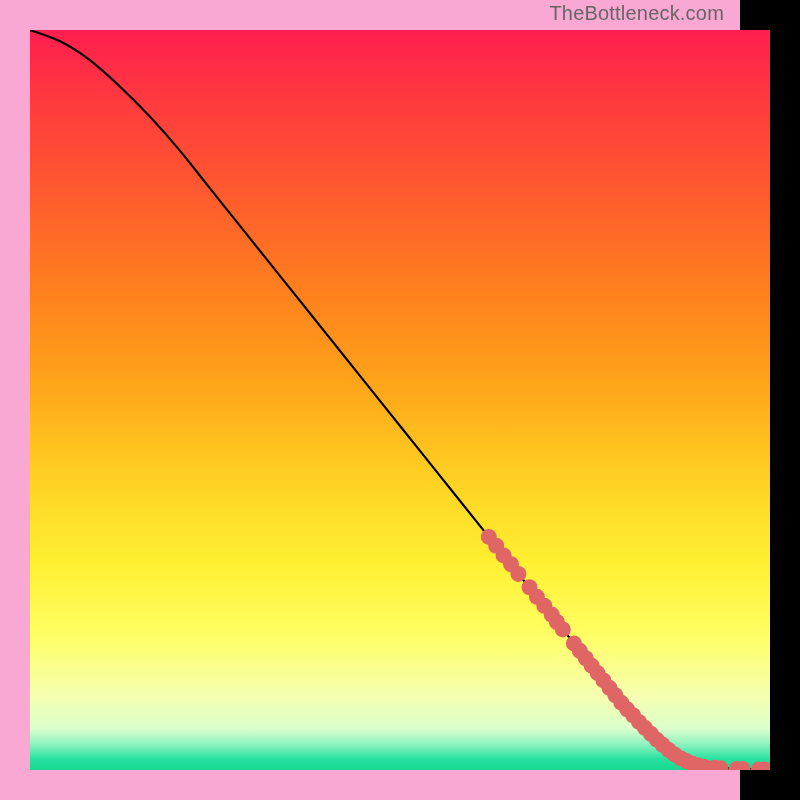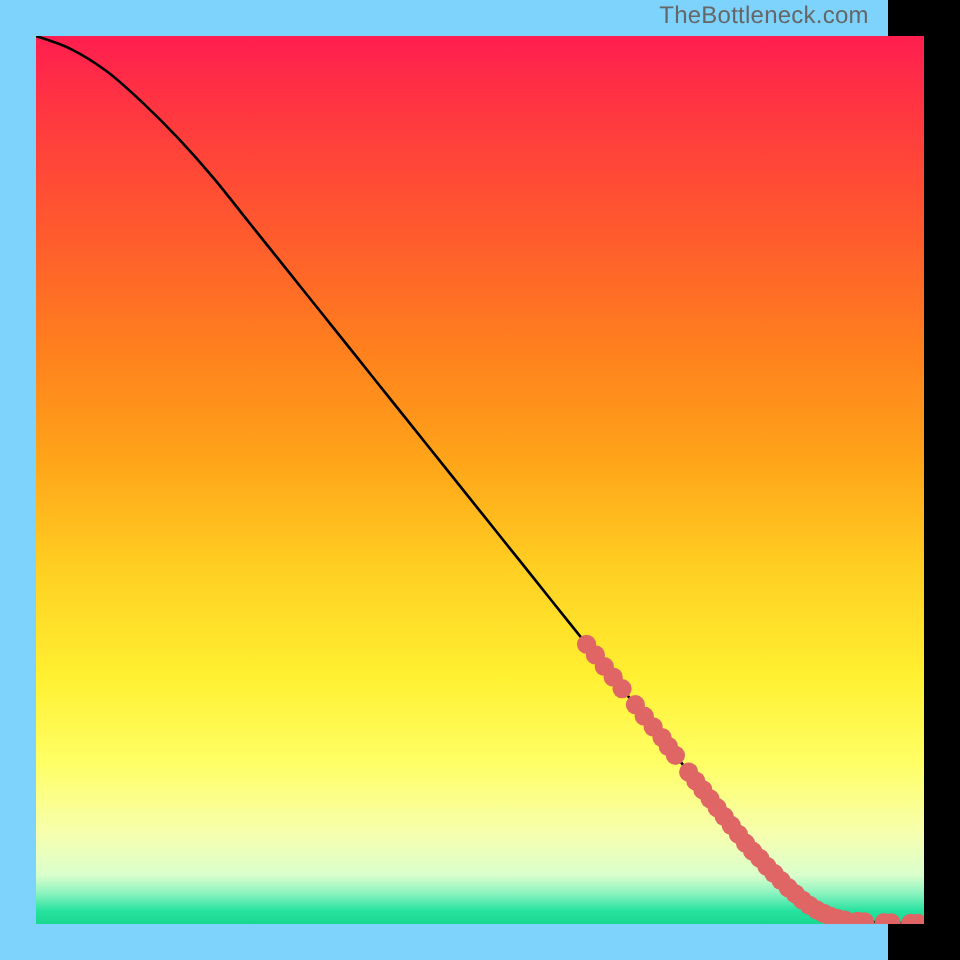--- a/index.html
+++ b/index.html
@@ -8,21 +8,21 @@
     width: 800px;
     height: 800px;
     background: #000;
     overflow: hidden;
     font-family: Arial, Helvetica, sans-serif;
   }
   .stage {
     position: relative;
     width: 740px;
     height: 800px;
-    background: #7dd3fc;
+    background: #f9a8d4;
   }
   .watermark {
     position: absolute;
     top: 2px;
     right: 16px;
     color: #666;
     font-size: 20px;
     letter-spacing: 0.2px;
     user-select: none;
     z-index: 5;

